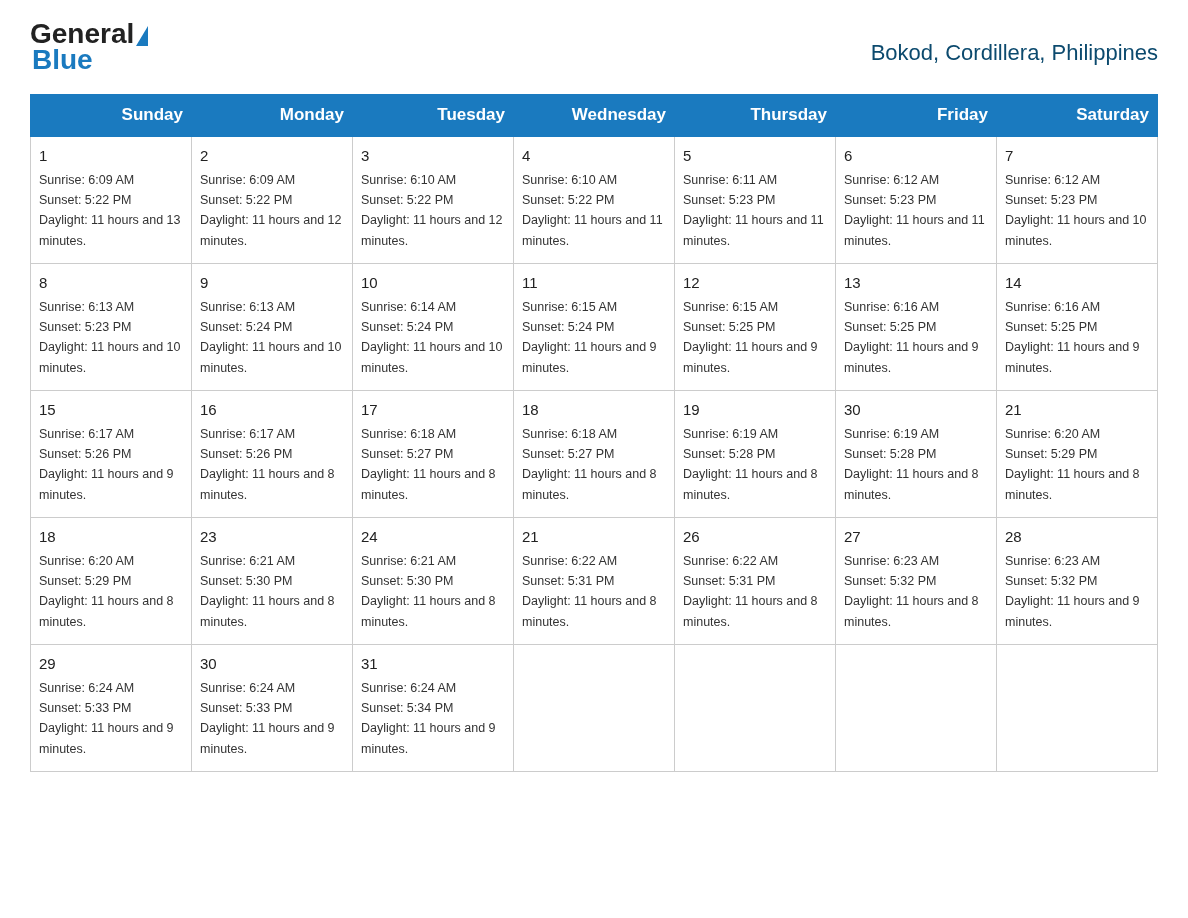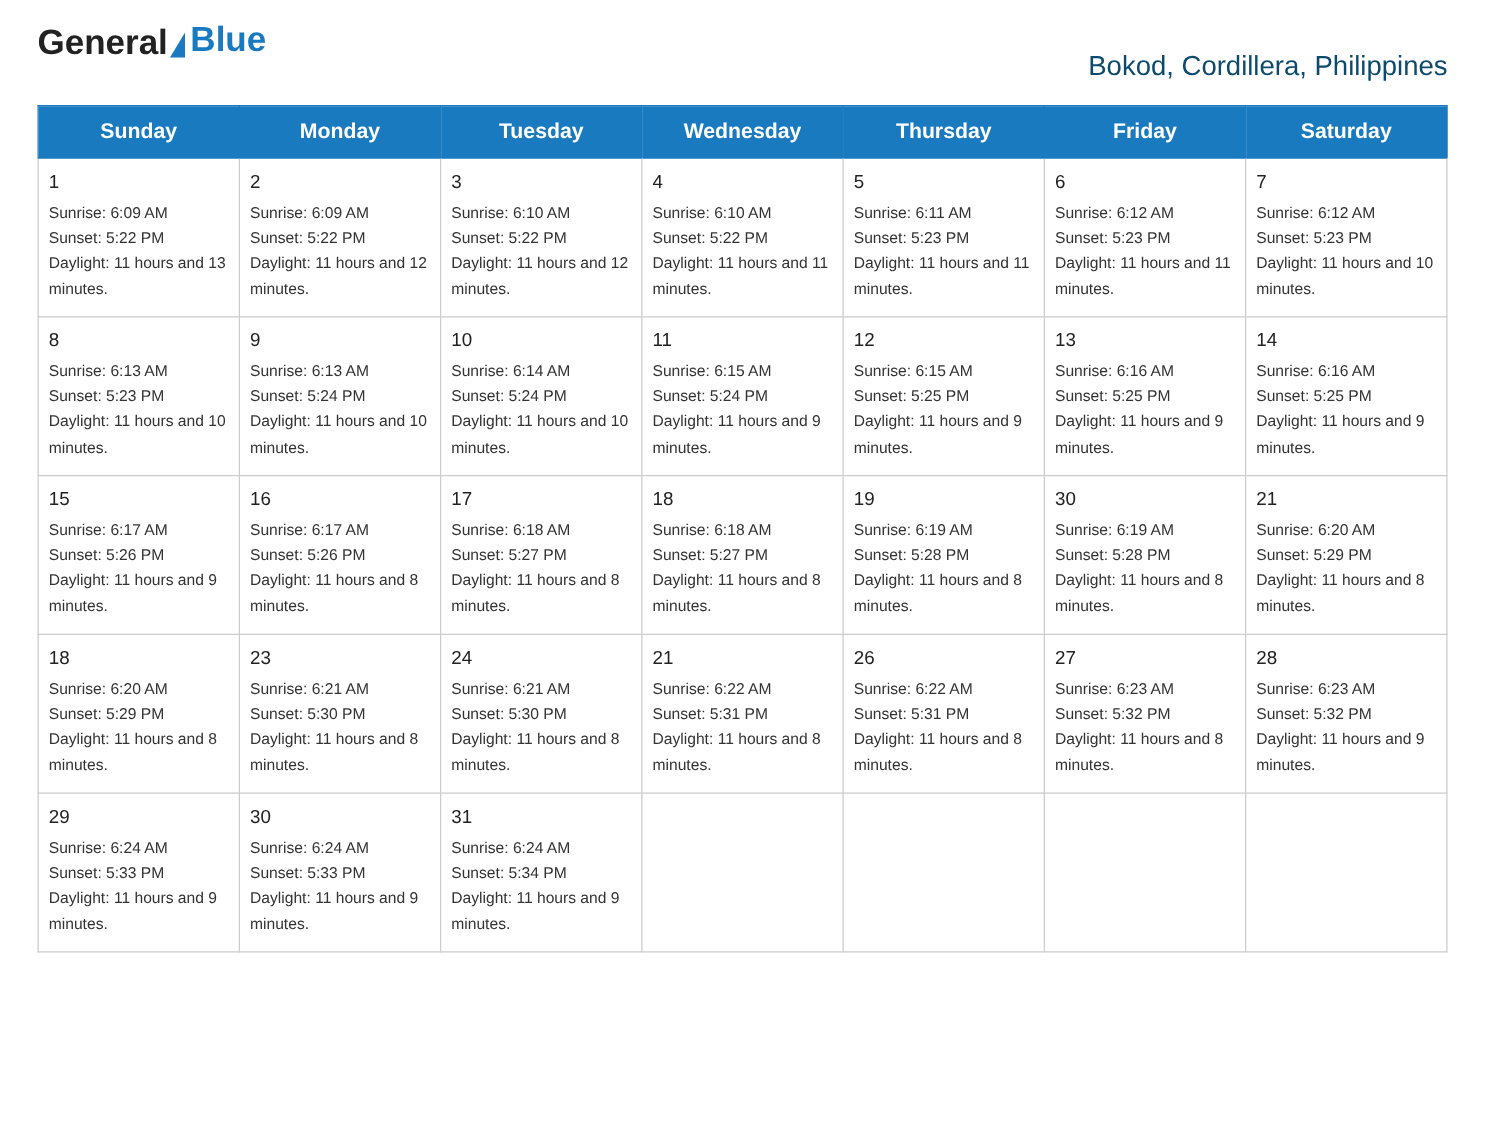--- a/index.html
+++ b/index.html
@@ -12,21 +12,21 @@
       padding: 20px 30px 30px 30px;
     }
     .header {
       display: flex;
       justify-content: space-between;
       align-items: flex-start;
       margin-bottom: 18px;
     }
     .logo-area {
       display: flex;
-      flex-direction: row;
+      flex-direction: column;
       align-items: flex-start;
     }
     .logo-text {
       display: flex;
       align-items: flex-end;
       font-size: 28px;
       font-weight: bold;
       line-height: 1;
     }
     .logo-general {
@@ -62,21 +62,21 @@
       width: 100%;
       border-collapse: collapse;
       table-layout: fixed;
     }
     thead tr th {
       background-color: #1a7abf;
       color: #fff;
       font-size: 17px;
       font-weight: bold;
       padding: 10px 8px;
-      text-align: center;
+      text-align: right;
       border: 1px solid #1a7abf;
     }
     tbody tr td {
       vertical-align: top;
       padding: 8px 8px 12px 8px;
       border: 1px solid #ccc;
       font-size: 13px;
       line-height: 1.5;
       min-height: 100px;
       height: 110px;

